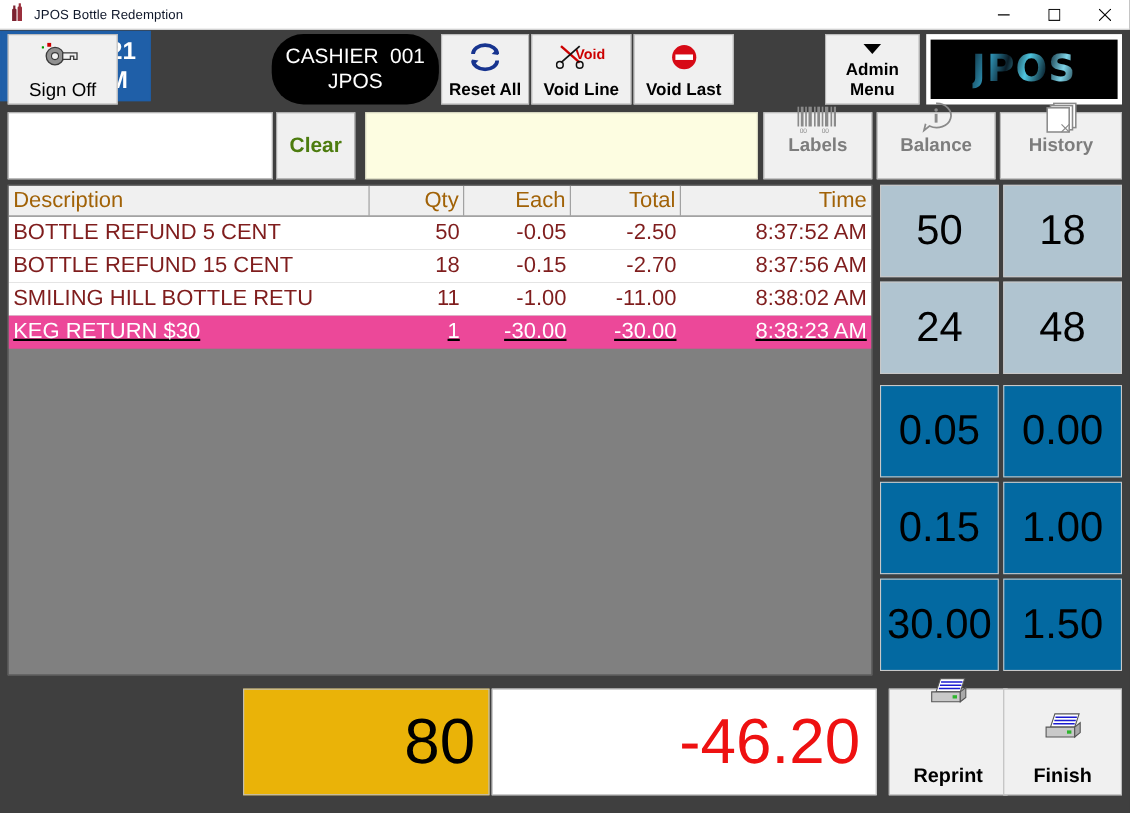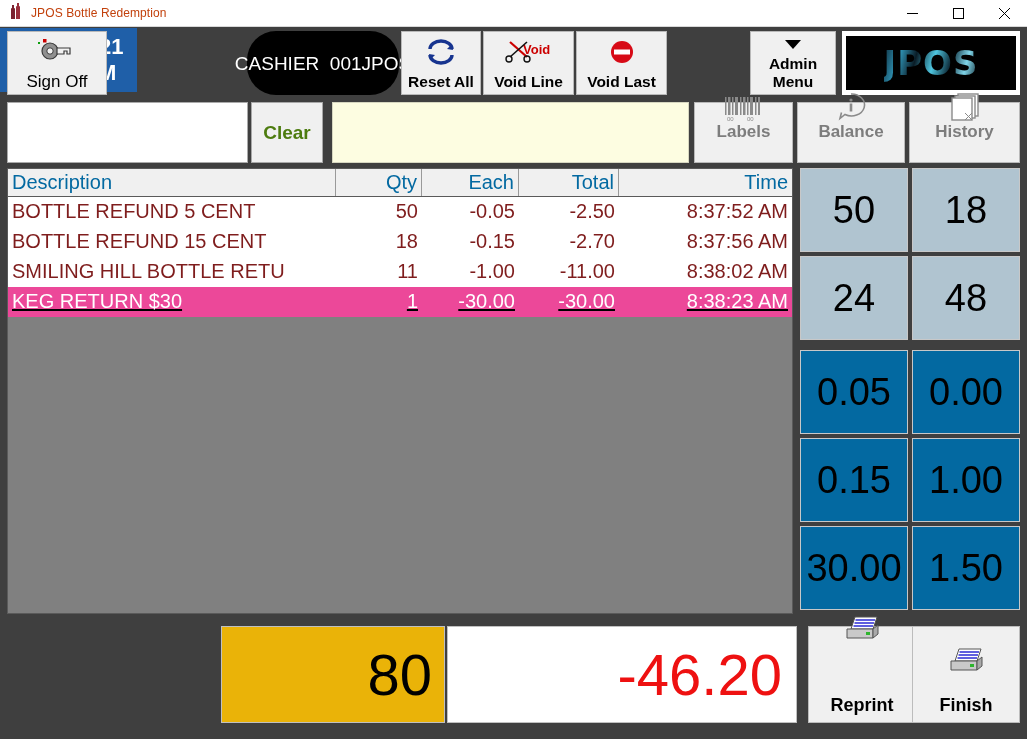--- a/index.html
+++ b/index.html
@@ -30,21 +30,21 @@
   }
   .bottle-b {
     position: absolute; left: 8px; top: 1px; width: 4px; height: 13px;
     background: #9a2f3c; border-radius: 1px 1px 0 0;
   }
   .bottle-b:before {
     content: ""; position: absolute; left: 1px; top: -3px;
     width: 2px; height: 4px; background: #9a2f3c;
   }
   #titlebar .title-text {
-    font-size: 12px; color: #c2410c; letter-spacing: 0.1px;
+    font-size: 12px; color: #0f172a; letter-spacing: 0.1px;
   }
   #wincontrols {
     position: absolute; right: 0; top: 0; height: 27px; display: flex;
   }
   .wc {
     width: 46px; height: 27px; display: flex;
     align-items: center; justify-content: center;
   }
   .wc svg { display: block; }
 
@@ -71,21 +71,21 @@
     background: #1f5fa8; border: 1px solid #1f5fa8;
     display: flex; flex-direction: column;
     align-items: center; justify-content: center;
   }
   #btn-datetime .dt {
     color: #ffffff; font-weight: bold; font-size: 22px; line-height: 26px;
   }
   #cashier-box {
     position: absolute; left: 247px; top: 3px; width: 152px; height: 64px;
     background: #000000;
-    display: flex; flex-direction: row;
+    display: flex; flex-direction: column;
     align-items: center; justify-content: center; border-radius: 29px;
   }
   #cashier-box .cl {
     color: #ffffff; font-size: 19px; line-height: 23px; white-space: pre;
   }
   #btn-resetall { left: 401px; width: 80px; }
   #btn-voidline { left: 483px; width: 91px; }
   #btn-voidlast { left: 576px; width: 91px; }
   #btn-admin { left: 750px; width: 86px; }
   #btn-admin .tlabel { font-weight: bold; font-size: 15.5px; line-height: 18px; }
@@ -136,21 +136,21 @@
   
   #list-panel {
     position: absolute; left: 7px; top: 168px; width: 786px; height: 446px;
     background: #808080; border: 1px solid #5a5a5a;
   }
   #list-head {
     display: flex; height: 28px; background: #f0f0f0;
     border-bottom: 1px solid #5a5a5a;
   }
   #list-head .hc {
-    font-size: 20px; color: #0369a1; line-height: 27px;
+    font-size: 20px; color: #a16207; line-height: 27px;
     padding: 0 4px; border-right: 1px solid #9a9a9a;
     overflow: hidden; white-space: nowrap;
   }
   #list-head .hc:last-child { border-right: none; }
   .col-desc { width: 328px; text-align: left; }
   .col-qty  { width: 86px;  text-align: right; }
   .col-each { width: 97px;  text-align: right; }
   .col-tot  { width: 100px; text-align: right; }
   .col-time { width: 173px; text-align: right; }
 

